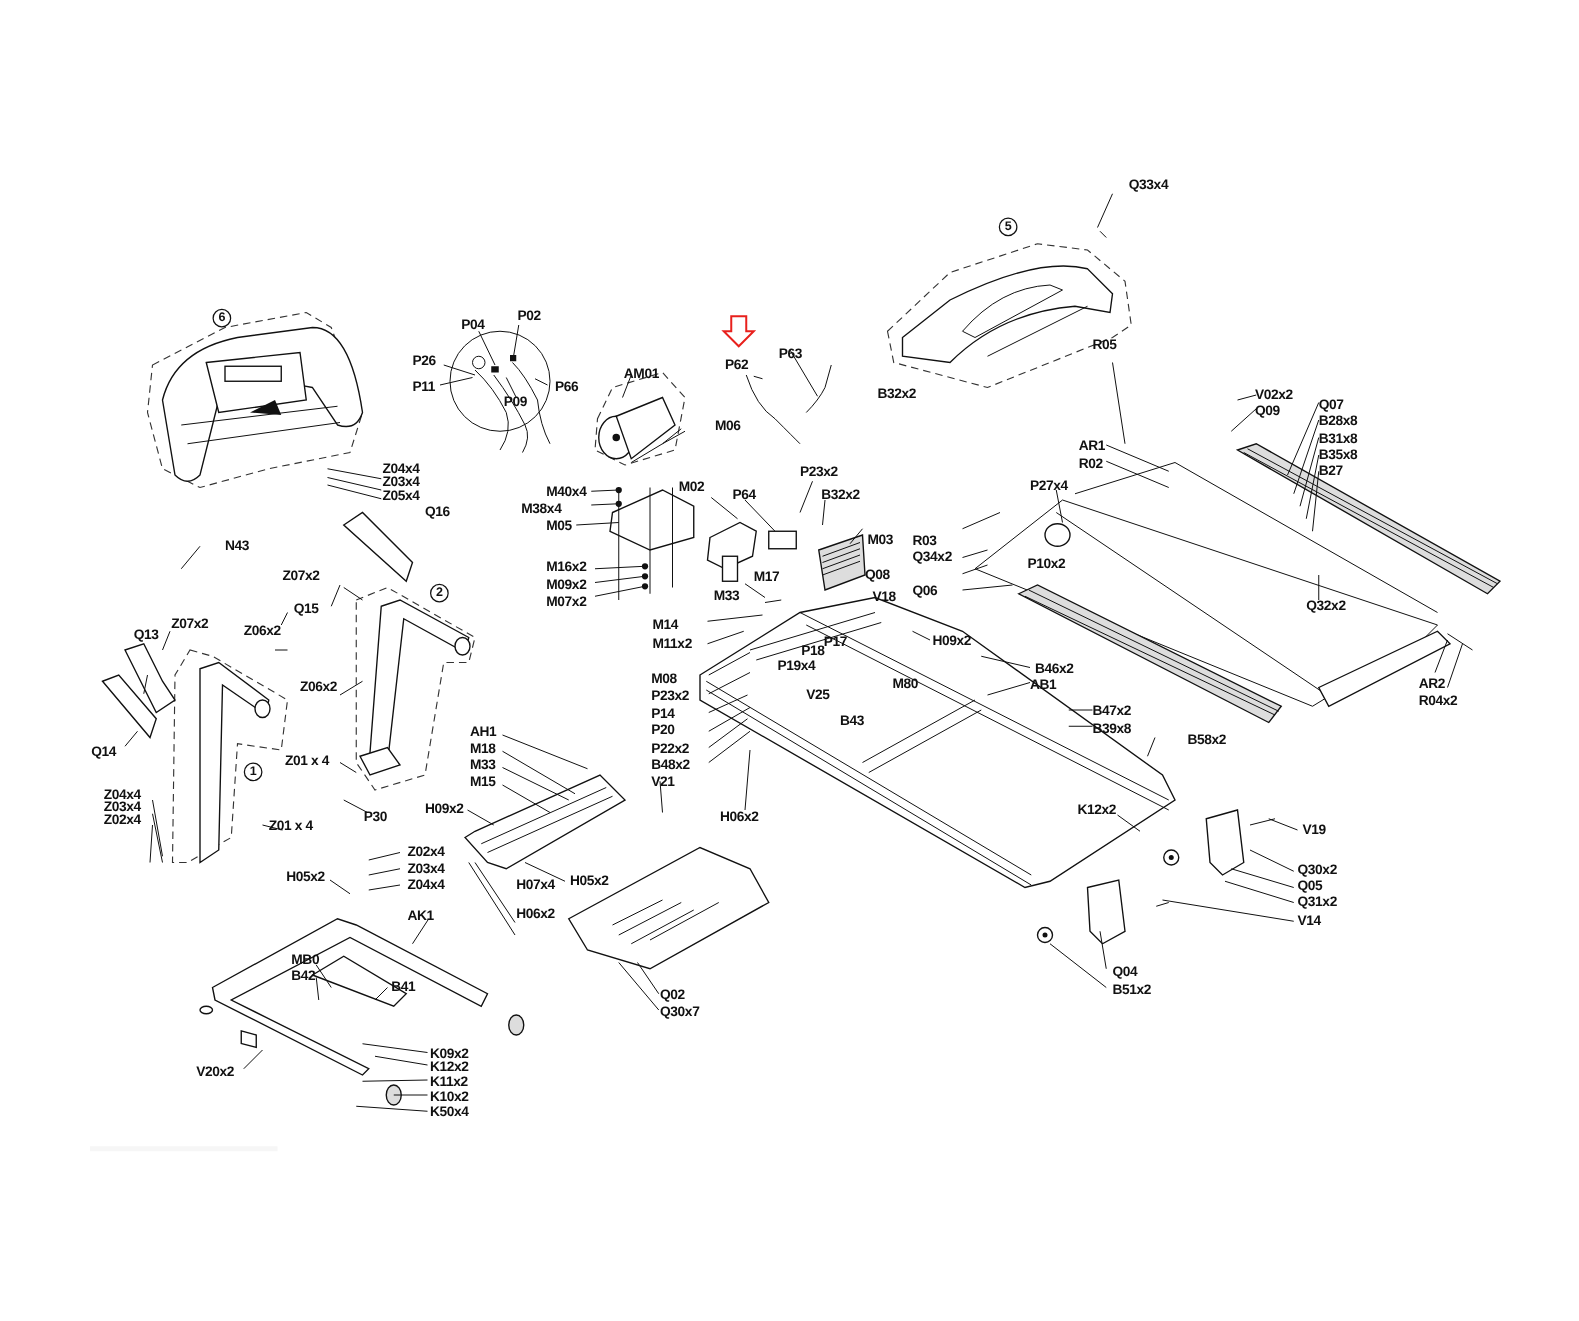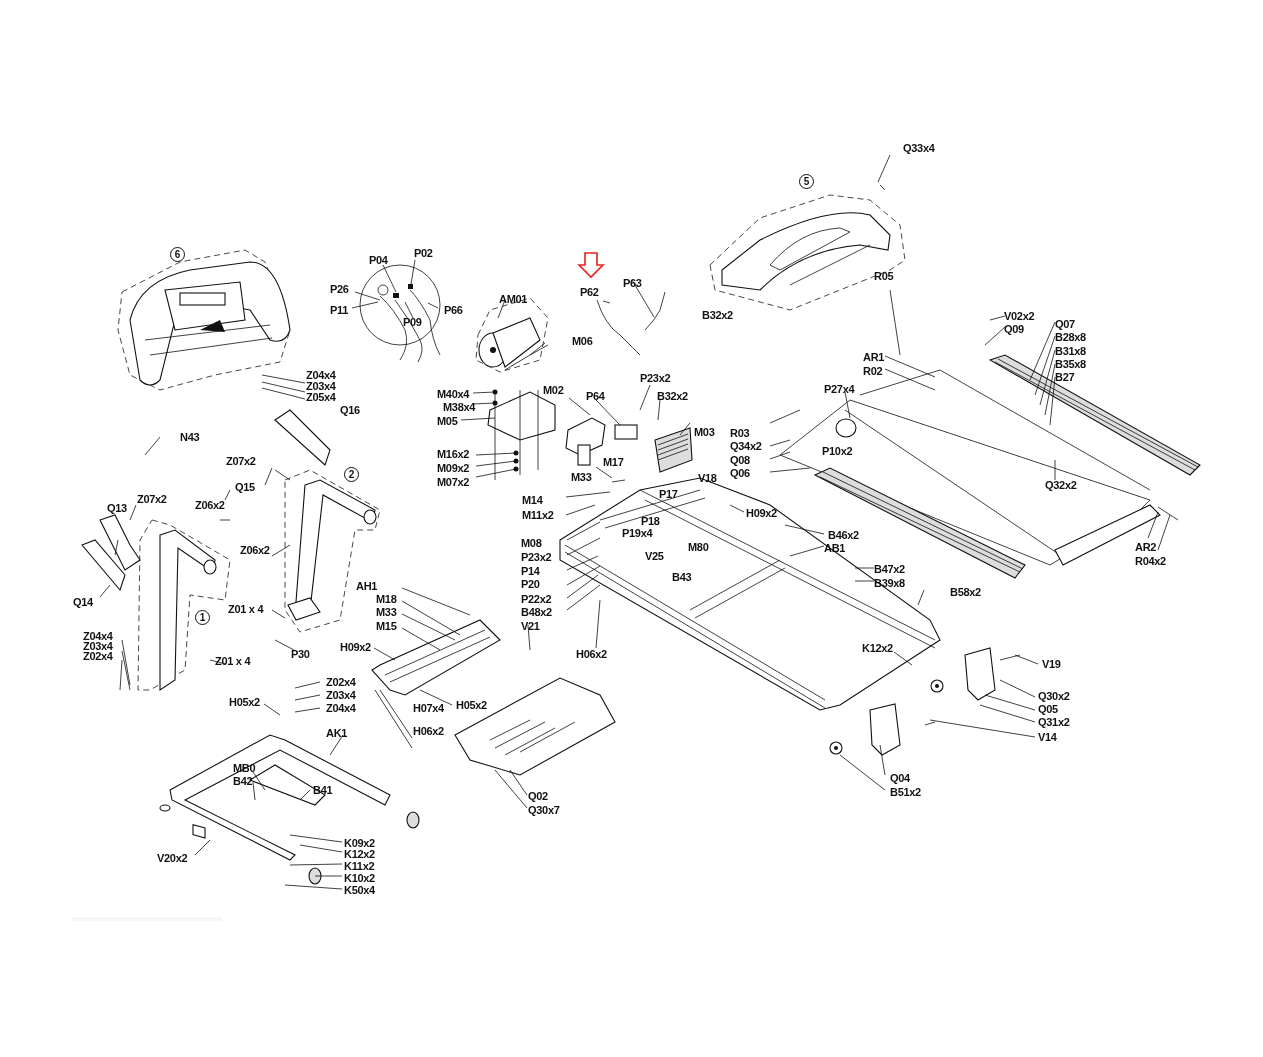--- a/index.html
+++ b/index.html
@@ -187,69 +187,69 @@
 <div class="lbl" style="left:1055px;top:318px">Q07</div>
 <div class="lbl" style="left:1055px;top:331px">B28x8</div>
 <div class="lbl" style="left:1055px;top:345px">B31x8</div>
 <div class="lbl" style="left:1055px;top:358px">B35x8</div>
 <div class="lbl" style="left:1055px;top:371px">B27</div>
 <div class="lbl" style="left:863px;top:351px">AR1</div>
 <div class="lbl" style="left:863px;top:365px">R02</div>
 <div class="lbl" style="left:824px;top:383px">P27x4</div>
 <div class="lbl" style="left:730px;top:427px">R03</div>
 <div class="lbl" style="left:730px;top:440px">Q34x2</div>
-<div class="lbl" style="left:730px;top:454px">Q08</div>
+<div class="lbl" style="left:692px;top:454px">Q08</div>
 <div class="lbl" style="left:730px;top:467px">Q06</div>
 <div class="lbl" style="left:822px;top:445px">P10x2</div>
 <div class="lbl" style="left:1045px;top:479px">Q32x2</div>
 <div class="lbl" style="left:1135px;top:541px">AR2</div>
 <div class="lbl" style="left:1135px;top:555px">R04x2</div>
 
 <div class="lbl" style="left:414px;top:247px">P02</div>
 <div class="lbl" style="left:369px;top:254px">P04</div>
 <div class="lbl" style="left:330px;top:283px">P26</div>
 <div class="lbl" style="left:330px;top:304px">P11</div>
 <div class="lbl" style="left:403px;top:316px">P09</div>
 <div class="lbl" style="left:444px;top:304px">P66</div>
 <div class="lbl" style="left:499px;top:293px">AM01</div>
 <div class="lbl" style="left:572px;top:335px">M06</div>
 <div class="lbl" style="left:580px;top:286px;color:#111">P62</div>
 <div class="lbl" style="left:623px;top:277px">P63</div>
 
 <div class="lbl" style="left:437px;top:388px">M40x4</div>
-<div class="lbl" style="left:443px;top:401px">M38x4</div>
+<div class="lbl" style="left:417px;top:401px">M38x4</div>
 <div class="lbl" style="left:437px;top:415px">M05</div>
 <div class="lbl" style="left:437px;top:448px">M16x2</div>
 <div class="lbl" style="left:437px;top:462px">M09x2</div>
 <div class="lbl" style="left:437px;top:476px">M07x2</div>
 <div class="lbl" style="left:543px;top:384px">M02</div>
 <div class="lbl" style="left:586px;top:390px">P64</div>
 <div class="lbl" style="left:640px;top:372px">P23x2</div>
 <div class="lbl" style="left:657px;top:390px">B32x2</div>
 <div class="lbl" style="left:694px;top:426px">M03</div>
 <div class="lbl" style="left:603px;top:456px">M17</div>
 <div class="lbl" style="left:571px;top:471px">M33</div>
 <div class="lbl" style="left:698px;top:472px">V18</div>
 
 <div class="lbl" style="left:522px;top:494px">M14</div>
 <div class="lbl" style="left:522px;top:509px">M11x2</div>
 <div class="lbl" style="left:641px;top:515px">P18</div>
 <div class="lbl" style="left:622px;top:527px">P19x4</div>
-<div class="lbl" style="left:659px;top:488px">P17</div>
+<div class="lbl" style="left:659px;top:508px">P17</div>
 <div class="lbl" style="left:521px;top:537px">M08</div>
 <div class="lbl" style="left:521px;top:551px">P23x2</div>
 <div class="lbl" style="left:521px;top:565px">P14</div>
 <div class="lbl" style="left:521px;top:578px">P20</div>
 <div class="lbl" style="left:645px;top:550px">V25</div>
 <div class="lbl" style="left:521px;top:593px">P22x2</div>
 <div class="lbl" style="left:521px;top:606px">B48x2</div>
 <div class="lbl" style="left:521px;top:620px">V21</div>
 <div class="lbl" style="left:576px;top:648px">H06x2</div>
 
-<div class="lbl" style="left:688px;top:541px">M80</div>
+<div class="lbl" style="left:714px;top:541px">M80</div>
 <div class="lbl" style="left:672px;top:571px">B43</div>
 <div class="lbl" style="left:746px;top:507px">H09x2</div>
 <div class="lbl" style="left:828px;top:529px">B46x2</div>
 <div class="lbl" style="left:824px;top:542px">AB1</div>
 <div class="lbl" style="left:874px;top:563px">B47x2</div>
 <div class="lbl" style="left:874px;top:577px">B39x8</div>
 <div class="lbl" style="left:950px;top:586px">B58x2</div>
 <div class="lbl" style="left:862px;top:642px">K12x2</div>
 
 <div class="lbl" style="left:1042px;top:658px">V19</div>
@@ -272,21 +272,21 @@
 <div class="lbl" style="left:195px;top:499px">Z06x2</div>
 <div class="lbl" style="left:240px;top:544px">Z06x2</div>
 <div class="lbl" style="left:73px;top:596px">Q14</div>
 <div class="lbl" style="left:228px;top:603px">Z01 x 4</div>
 <div class="lbl" style="left:215px;top:655px">Z01 x 4</div>
 <div class="lbl" style="left:83px;top:630px">Z04x4</div>
 <div class="lbl" style="left:83px;top:640px">Z03x4</div>
 <div class="lbl" style="left:83px;top:650px">Z02x4</div>
 <div class="lbl" style="left:291px;top:648px">P30</div>
 
-<div class="lbl" style="left:356px;top:580px">AH1</div>
+<div class="lbl" style="left:376px;top:580px">AH1</div>
 <div class="lbl" style="left:376px;top:593px">M18</div>
 <div class="lbl" style="left:376px;top:606px">M33</div>
 <div class="lbl" style="left:376px;top:620px">M15</div>
 <div class="lbl" style="left:340px;top:641px">H09x2</div>
 <div class="lbl" style="left:229px;top:696px">H05x2</div>
 <div class="lbl" style="left:456px;top:699px">H05x2</div>
 <div class="lbl" style="left:326px;top:676px">Z02x4</div>
 <div class="lbl" style="left:326px;top:689px">Z03x4</div>
 <div class="lbl" style="left:326px;top:702px">Z04x4</div>
 <div class="lbl" style="left:413px;top:725px">H06x2</div>

